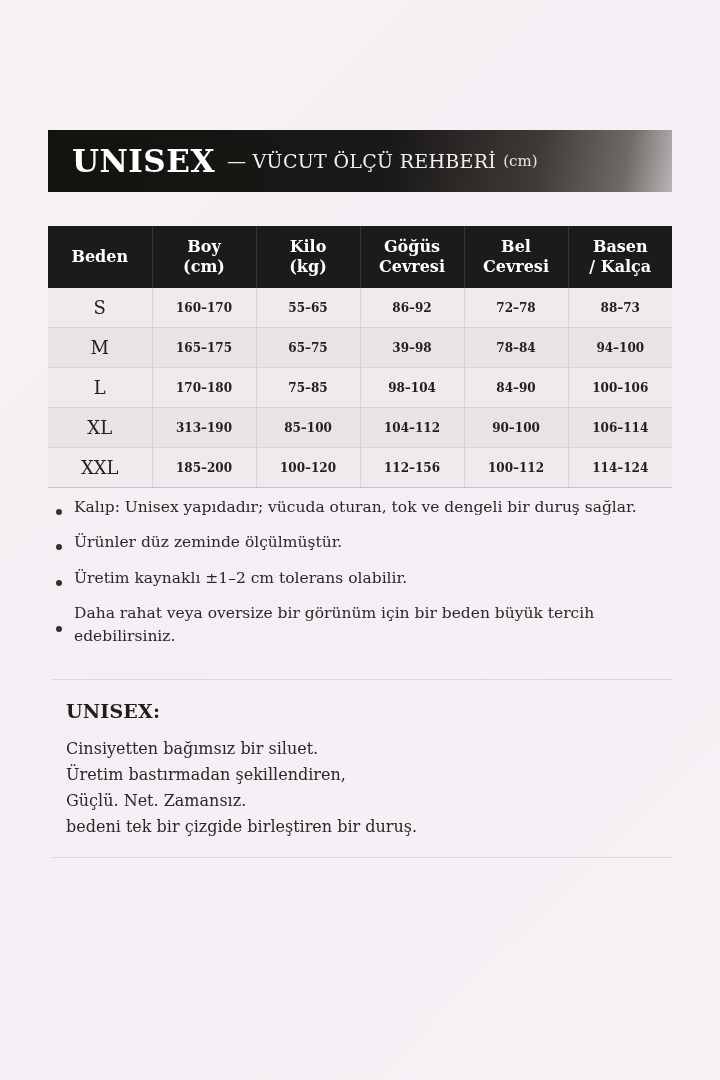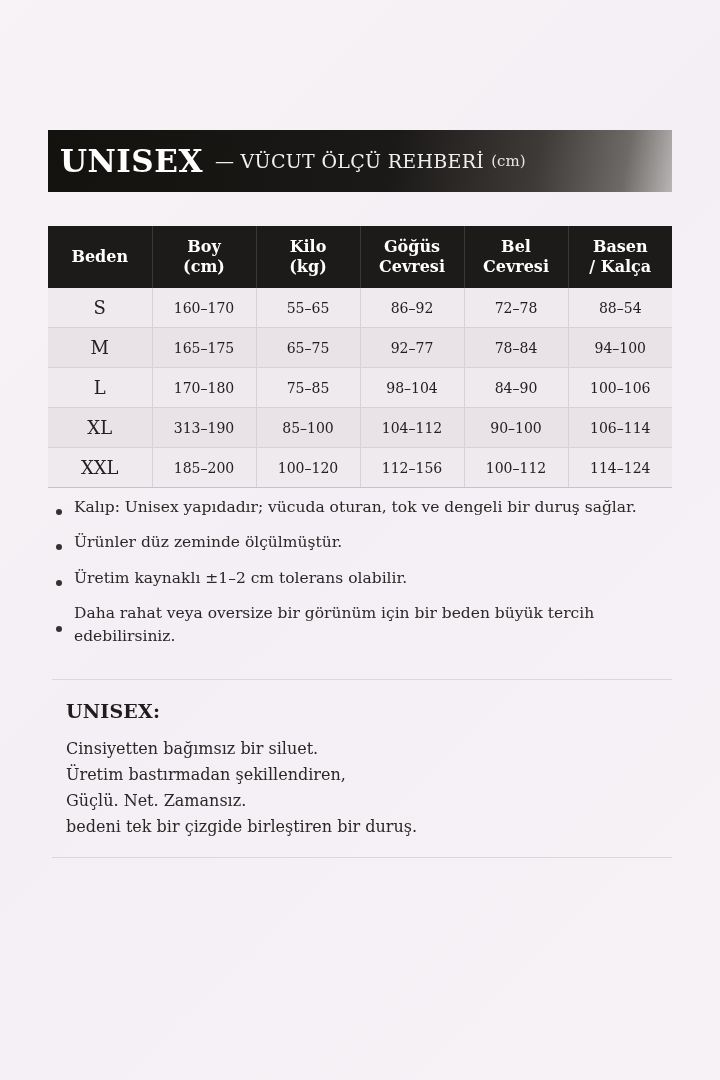--- a/index.html
+++ b/index.html
@@ -25,21 +25,21 @@
   
   .banner {
     position: absolute;
     left: 48px;
     top: 130px;
     width: 624px;
     height: 62px;
     background: linear-gradient(100deg, #14120f 0%, #1b1917 55%, #3d3a38 78%, #6e6a68 92%, #b9b5b4 100%);
     display: flex;
     align-items: center;
-    padding-left: 12px;
+    padding-left: 24px;
     box-sizing: border-box;
     overflow: hidden;
   }
   .banner-title {
     color: #ffffff;
     font-family: "DejaVu Serif", serif;
     font-weight: bold;
     font-size: 31px;
     letter-spacing: 0.5px;
     white-space: nowrap;
@@ -82,28 +82,29 @@
     line-height: 1.22;
     padding: 11px 4px 12px 4px;
     border-right: 1px solid #3a3736;
     vertical-align: middle;
     text-align: center;
   }
   table.size-table thead th:last-child { border-right: none; }
 
   table.size-table tbody td {
     font-family: "DejaVu Serif", serif;
-    font-size: 14px;
+    font-size: 12px;
     color: #23201f;
     text-align: center;
     padding: 9px 4px;
     border-right: 1px solid #d8d2d6;
     border-bottom: 1px solid #d8d2d6;
     background: #efeaee;
     white-space: nowrap;
+    font-weight: bold;
   }
   table.size-table tbody td:first-child {
     font-size: 18px;
     font-weight: normal;
   }
   table.size-table tbody td:last-child { border-right: none; }
   table.size-table tbody tr:nth-child(even) td { background: #e9e3e8; }
   table.size-table tbody tr:last-child td { border-bottom: 1px solid #c9c2c7; }
 
   
@@ -207,27 +208,27 @@
           </th>
         </tr>
       </thead>
       <tbody>
         <tr>
           <td>S</td>
           <td>160–170</td>
           <td>55–65</td>
           <td>86–92</td>
           <td>72–78</td>
-          <td>88–54</td>
+          <td>88–73</td>
         </tr>
         <tr>
           <td>M</td>
           <td>165–175</td>
           <td>65–75</td>
-          <td>92–77</td>
+          <td>39–98</td>
           <td>78–84</td>
           <td>94–100</td>
         </tr>
         <tr>
           <td>L</td>
           <td>170–180</td>
           <td>75–85</td>
           <td>98–104</td>
           <td>84–90</td>
           <td>100–106</td>

